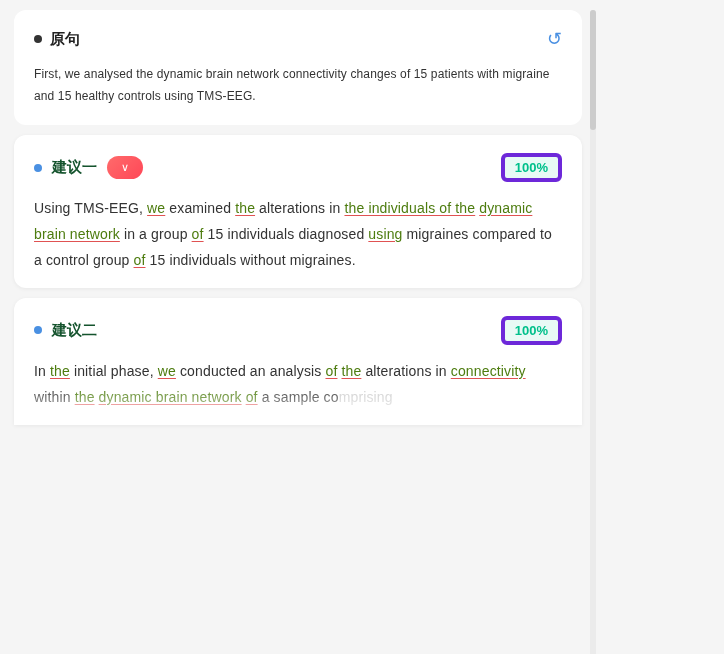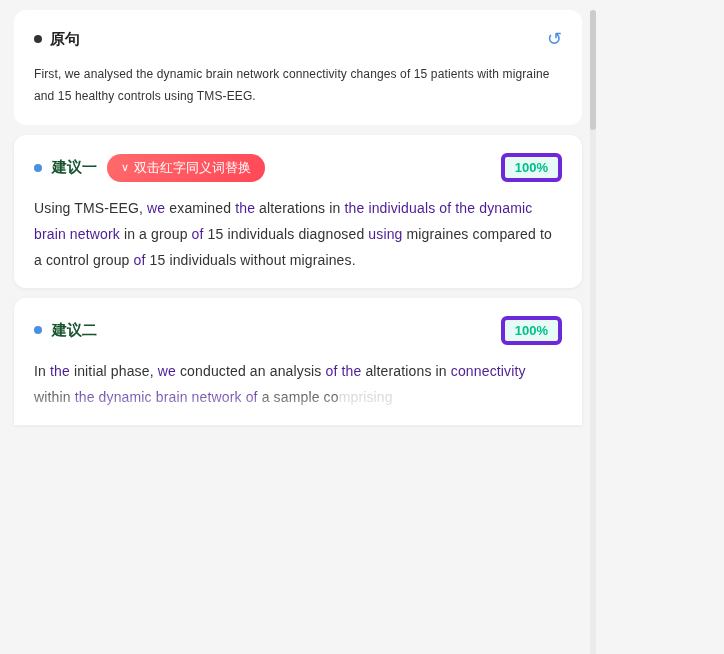--- a/index.html
+++ b/index.html
@@ -120,21 +120,22 @@
     }
 
     .suggestion-text {
       font-size: 14px;
       color: #333;
       line-height: 1.85;
       letter-spacing: 0.01em;
     }
 
     .underline-red {
-      color: #4c1d95;
+      color: #4d7c0f;
+      text-decoration: underline;
       text-decoration-color: #e05252;
       text-underline-offset: 2px;
     }
 
     .footer-links {
       display: flex;
       align-items: center;
       justify-content: space-between;
       margin-top: 12px;
       padding-top: 8px;
@@ -222,21 +223,20 @@
     </div>
   </div>
 
   <div class="suggestion-card">
     <div class="suggestion-header">
       <div class="suggestion-left">
         <span class="dot dot-blue"></span>
         <span class="suggestion-label">建议一</span>
         <button class="replace-btn">
           <span class="chevron">∨</span>
-          <span>双击红字同义词替换</span>
         </button>
       </div>
       <span class="score-badge">100%</span>
     </div>
 
     <div class="suggestion-text">
       Using TMS-EEG, <span class="underline-red">we</span> examined <span class="underline-red">the</span> alterations in <span class="underline-red">the individuals of the</span>
       <span class="underline-red">dynamic brain network</span> in a group <span class="underline-red">of</span> 15 individuals diagnosed <span class="underline-red">using</span>
       migraines compared to a control group <span class="underline-red">of</span> 15 individuals without migraines.
     </div>

